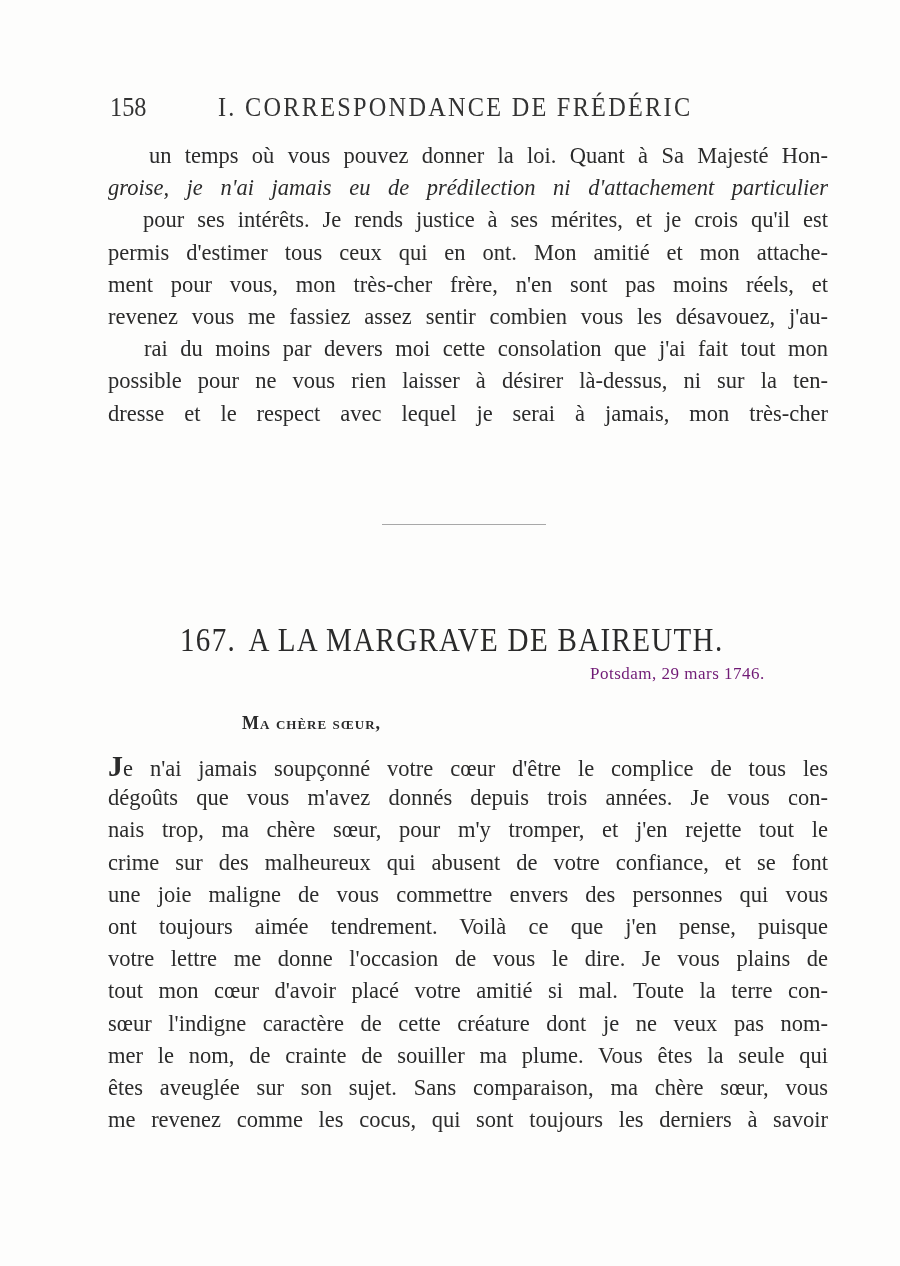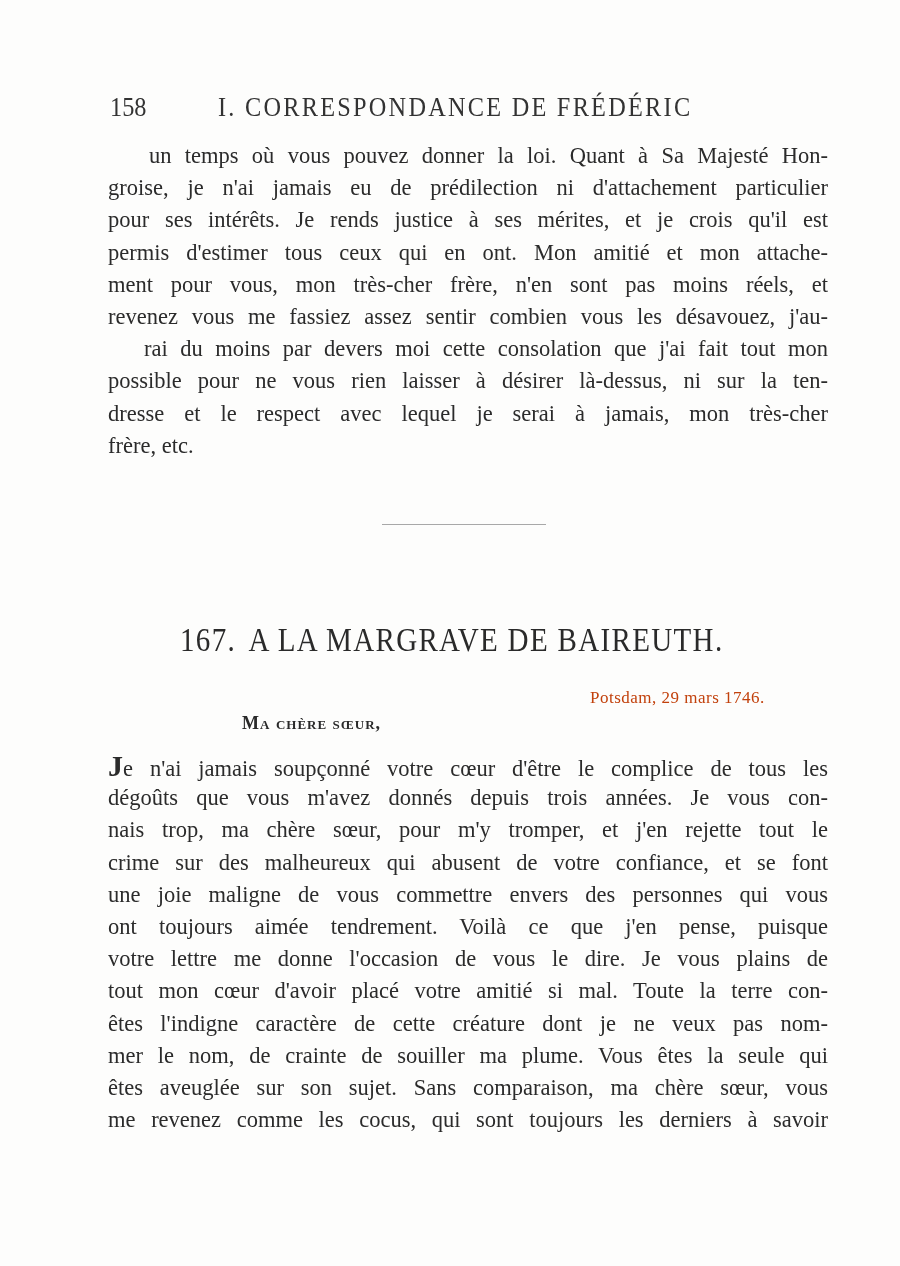--- a/index.html
+++ b/index.html
@@ -82,25 +82,25 @@
       color: #2a2a2a;
       white-space: nowrap;
       transform: scaleX(0.88);
       transform-origin: left center;
     }
     .letter-heading .num {
       margin-right: 14px;
     }
     .dateline {
       position: absolute;
-      top: 688px;
+      top: 664px;
       left: 590px;
       font-size: 17px;
       letter-spacing: 0.5px;
-      color: #c2410c;
+      color: #701a75;
       white-space: nowrap;
     }
     .salutation {
       position: absolute;
       top: 713px;
       left: 242px;
       font-size: 18px;
       letter-spacing: 1px;
       font-variant: small-caps;
       font-weight: bold;
@@ -117,29 +117,28 @@
 
 <div class="page">
 
   <div class="running-head">
     <span class="page-number">158</span>
     <span class="head-title">I. CORRESPONDANCE DE FRÉDÉRIC</span>
   </div>
 
   <div class="text-block block-top">
     <span class="line" style="display: block; white-space: nowrap; margin-left: 41px;"><span style="white-space: nowrap;">un temps où vous pouvez donner la loi. Quant à Sa Majesté Hon-</span></span>
-    <span class="line" style="display: block; white-space: nowrap;"><span style="white-space: nowrap;">groise, je n'ai jamais eu de prédilection ni d'attachement particulier</span></span>
-    <span class="line" style="display: block; white-space: nowrap;"><span style="white-space: nowrap;">pour ses intérêts. Je rends justice à ses mérites, et je crois qu'il est</span></span>
+    <span class="line" style="display: block; white-space: nowrap; font-style: italic;"><span style="white-space: nowrap;">groise, je n'ai jamais eu de prédilection ni d'attachement particulier</span></span>
+    <span class="line" style="display: block; white-space: nowrap; margin-left: 35px;"><span style="white-space: nowrap;">pour ses intérêts. Je rends justice à ses mérites, et je crois qu'il est</span></span>
     <span class="line" style="display: block; white-space: nowrap;"><span style="white-space: nowrap;">permis d'estimer tous ceux qui en ont. Mon amitié et mon attache-</span></span>
     <span class="line" style="display: block; white-space: nowrap;"><span style="white-space: nowrap;">ment pour vous, mon très-cher frère, n'en sont pas moins réels, et</span></span>
     <span class="line" style="display: block; white-space: nowrap;"><span style="white-space: nowrap;">revenez vous me fassiez assez sentir combien vous les désavouez, j'au-</span></span>
     <span class="line" style="display: block; white-space: nowrap;"><span style="white-space: nowrap; margin-left: 36px;">rai du moins par devers moi cette consolation que j'ai fait tout mon</span></span>
     <span class="line" style="display: block; white-space: nowrap;"><span style="white-space: nowrap;">possible pour ne vous rien laisser à désirer là-dessus, ni sur la ten-</span></span>
     <span class="line" style="display: block; white-space: nowrap;"><span style="white-space: nowrap;">dresse et le respect avec lequel je serai à jamais, mon très-cher</span></span>
-    <span class="line last">frère, etc.</span>
   </div>
 
   <div class="divider"></div>
 
   <div class="letter-heading">
     <span class="num">167.</span><span>A LA MARGRAVE DE BAIREUTH.</span>
   </div>
 
   <div class="dateline">Potsdam, 29 mars 1746.</div>
 
@@ -147,19 +146,19 @@
 
   <div class="text-block block-letter">
     <span class="line" style="display: block; white-space: nowrap;"><span style="white-space: nowrap;"><span class="dropcap">J</span><span>e n'ai jamais soupçonné votre cœur d'être le complice de tous les</span></span></span>
     <span class="line" style="display: block; white-space: nowrap;"><span style="white-space: nowrap;">dégoûts que vous m'avez donnés depuis trois années. Je vous con-</span></span>
     <span class="line" style="display: block; white-space: nowrap;"><span style="white-space: nowrap;">nais trop, ma chère sœur, pour m'y tromper, et j'en rejette tout le</span></span>
     <span class="line" style="display: block; white-space: nowrap;"><span style="white-space: nowrap;">crime sur des malheureux qui abusent de votre confiance, et se font</span></span>
     <span class="line" style="display: block; white-space: nowrap;"><span style="white-space: nowrap;">une joie maligne de vous commettre envers des personnes qui vous</span></span>
     <span class="line" style="display: block; white-space: nowrap;"><span style="white-space: nowrap;">ont toujours aimée tendrement. Voilà ce que j'en pense, puisque</span></span>
     <span class="line" style="display: block; white-space: nowrap;"><span style="white-space: nowrap;">votre lettre me donne l'occasion de vous le dire. Je vous plains de</span></span>
     <span class="line" style="display: block; white-space: nowrap;"><span style="white-space: nowrap; font-family: Liberation Serif, serif;">tout mon cœur d'avoir placé votre amitié si mal. Toute la terre con-</span></span>
-    <span class="line" style="display: block; white-space: nowrap;"><span style="white-space: nowrap;">êtes l'indigne caractère de cette créature dont je ne veux pas nom-</span></span>
+    <span class="line" style="display: block; white-space: nowrap;"><span style="white-space: nowrap;">sœur l'indigne caractère de cette créature dont je ne veux pas nom-</span></span>
     <span class="line" style="display: block; white-space: nowrap;"><span style="white-space: nowrap;">mer le nom, de crainte de souiller ma plume. Vous êtes la seule qui</span></span>
     <span class="line" style="display: block; white-space: nowrap;"><span style="white-space: nowrap;">êtes aveuglée sur son sujet. Sans comparaison, ma chère sœur, vous</span></span>
     <span class="line" style="display: block; white-space: nowrap;"><span style="white-space: nowrap;">me revenez comme les cocus, qui sont toujours les derniers à savoir</span></span>
   </div>
 
 </div>
 
 </body></html>

